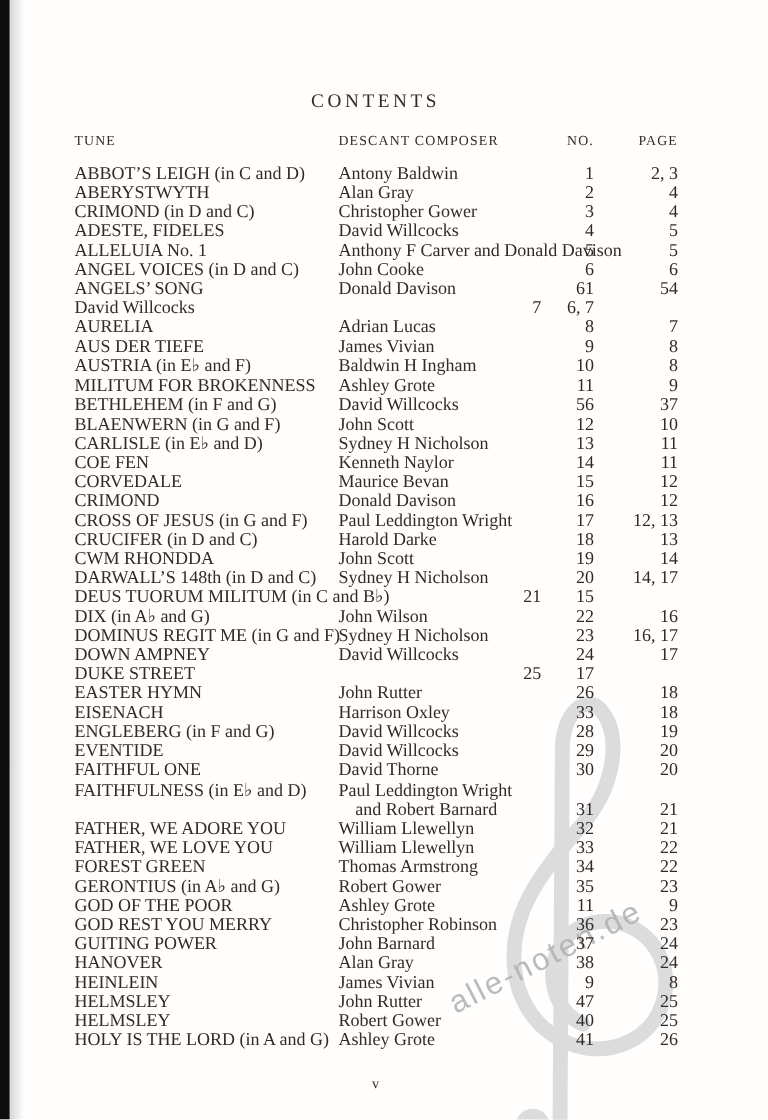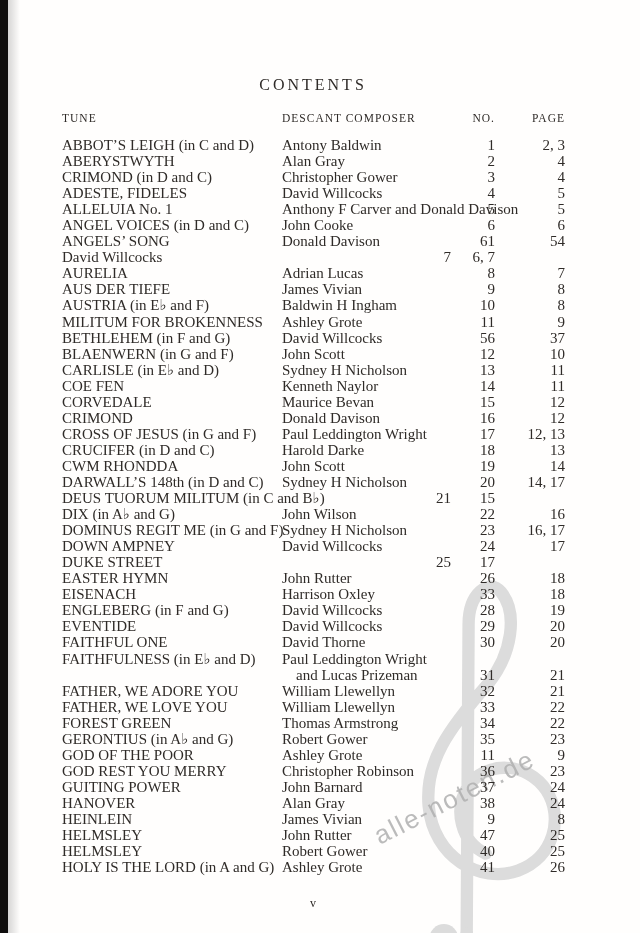--- a/index.html
+++ b/index.html
@@ -266,21 +266,21 @@
         <span class="c-page">20</span>
       </div>
       <div class="row">
         <span class="c-tune">FAITHFULNESS (in E♭ and D)</span>
         <span class="c-comp">Paul Leddington Wright</span>
         <span class="c-no"></span>
         <span class="c-page"></span>
       </div>
       <div class="row">
         <span class="c-tune"></span>
-        <span class="c-comp c-comp2">and Lucas Prizeman</span>
+        <span class="c-comp c-comp2">and Robert Barnard</span>
         <span class="c-no">31</span>
         <span class="c-page">21</span>
       </div>
       <div class="row">
         <span class="c-tune">FATHER, WE ADORE YOU</span>
         <span class="c-comp">William Llewellyn</span>
         <span class="c-no">32</span>
         <span class="c-page">21</span>
       </div>
       <div class="row">

